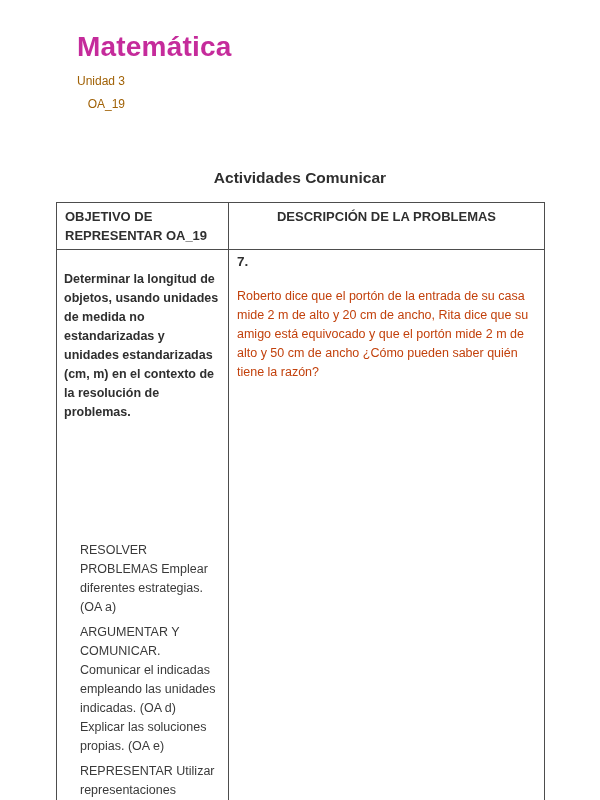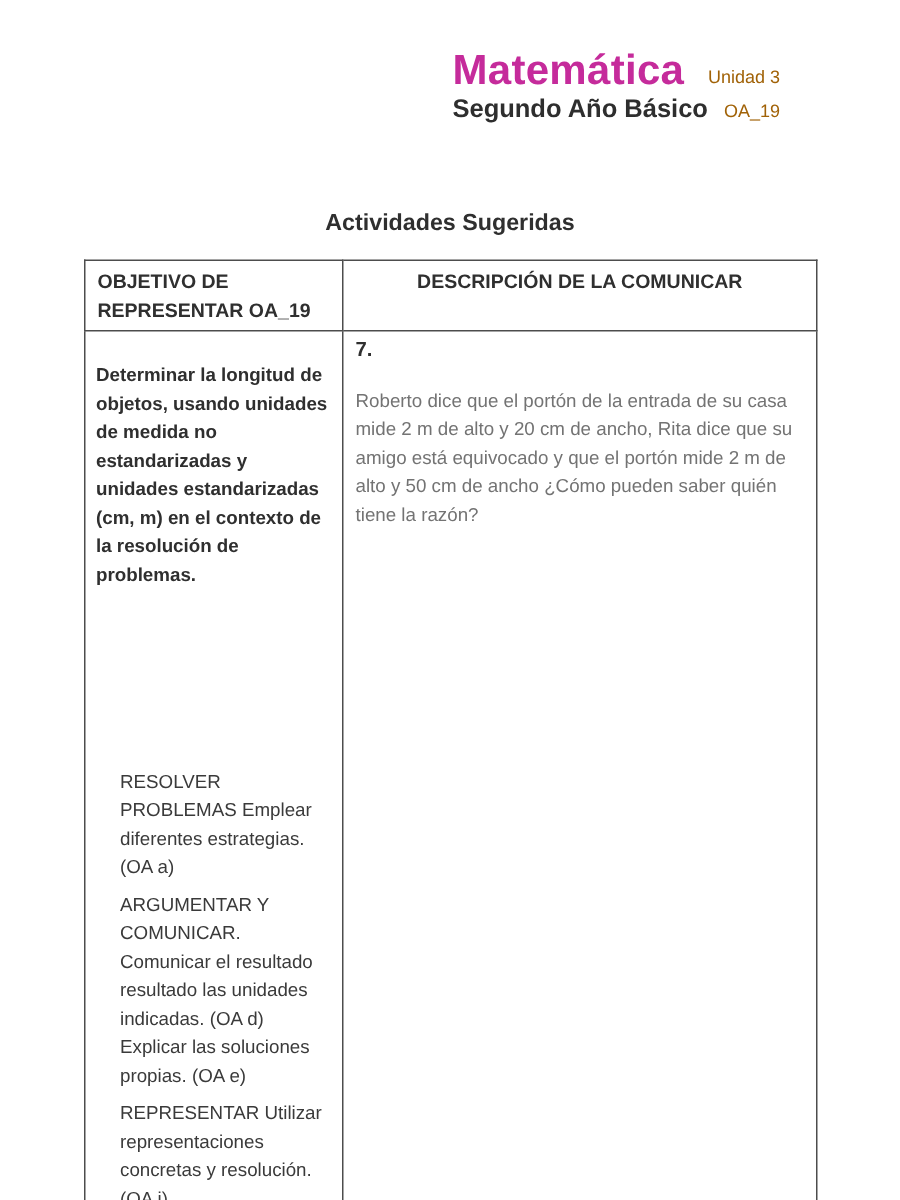--- a/index.html
+++ b/index.html
@@ -8,23 +8,24 @@
     position: relative;
     width: 600px;
     height: 800px;
     background: #ffffff;
     font-family: "Liberation Sans", sans-serif;
     color: #3a3a3a;
     overflow: hidden;
   }
   .doc-header {
     display: flex;
-    justify-content: flex-end;
+    justify-content: center;
     align-items: flex-start;
     padding: 32px 80px 0 77px;
+    flex-direction: column;
   }
   .subject-title {
     color: #c52b9b;
     font-size: 28px;
     font-weight: bold;
     line-height: 30px;
     letter-spacing: 0.2px;
   }
   .grade-subtitle {
     color: #2e2e2e;
@@ -101,55 +102,54 @@
     margin: 0;
     font-size: 13.5px;
     font-weight: bold;
     color: #2f2f2f;
     line-height: 16px;
   }
   .activity-text {
     margin: 17px 0 0 0;
     font-size: 12.5px;
     line-height: 19px;
-    color: #737373;
+    color: #c2410c;
   }
 </style>
 </head>
 <body>
 
 <div class="page">
 
   <div class="doc-header">
     <div class="header-left">
       <div class="subject-title">Matemática</div>
-      <div class="grade-subtitle">Segundo Año Básico</div>
     </div>
     <div class="header-right">
       <div class="unit-label">Unidad 3</div>
       <div class="oa-label">OA_19</div>
     </div>
   </div>
 
-  <div class="doc-title">Actividades Sugeridas</div>
+  <div class="doc-title">Actividades Comunicar</div>
 
   <table class="activities-table">
     <thead>
       <tr>
         <th class="col-objective">OBJETIVO DE REPRESENTAR OA_19</th>
-        <th class="col-activity">DESCRIPCIÓN DE LA COMUNICAR</th>
+        <th class="col-activity">DESCRIPCIÓN DE LA PROBLEMAS</th>
       </tr>
     </thead>
     <tbody>
       <tr>
         <td class="objective-cell">
           <p class="objective-text">Determinar la longitud de objetos, usando unidades de medida no estandarizadas y unidades estandarizadas (cm, m) en el contexto de la resolución de problemas.</p>
           <div class="skills-block">
             <p class="skill-item">RESOLVER PROBLEMAS Emplear diferentes estrategias. (OA a)</p>
-            <p class="skill-item">ARGUMENTAR Y COMUNICAR. Comunicar el resultado resultado las unidades indicadas. (OA d) Explicar las soluciones propias. (OA e)</p>
+            <p class="skill-item">ARGUMENTAR Y COMUNICAR. Comunicar el indicadas empleando las unidades indicadas. (OA d) Explicar las soluciones propias. (OA e)</p>
             <p class="skill-item">REPRESENTAR Utilizar representaciones concretas y resolución. (OA i)</p>
           </div>
         </td>
         <td class="activity-cell">
           <p class="activity-number">7.</p>
           <p class="activity-text">Roberto dice que el portón de la entrada de su casa mide 2 m de alto y 20 cm de ancho, Rita dice que su amigo está equivocado y que el portón mide 2 m de alto y 50 cm de ancho ¿Cómo pueden saber quién tiene la razón?</p>
         </td>
       </tr>
     </tbody>
   </table>

